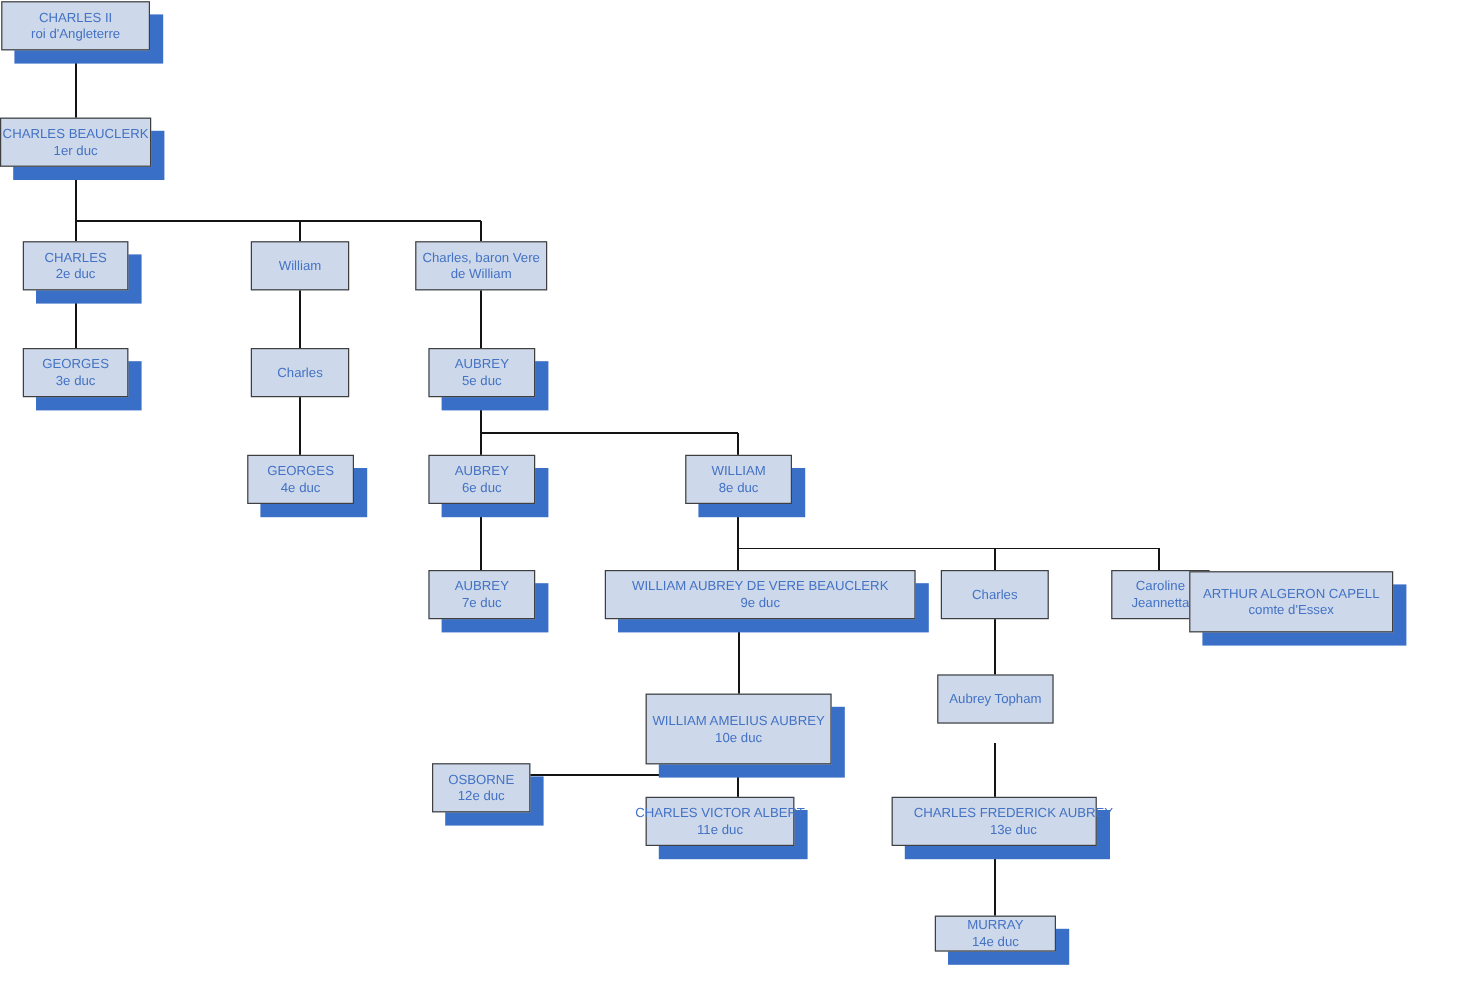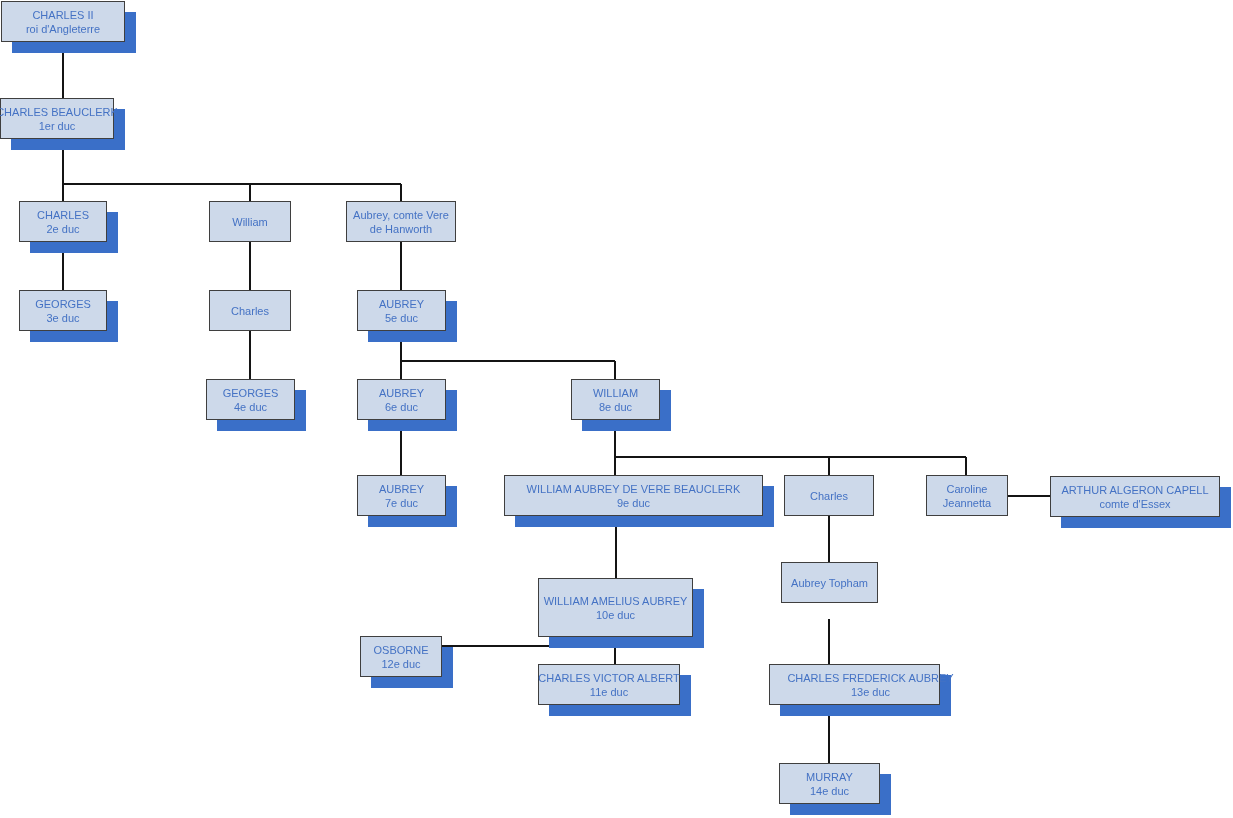--- a/index.html
+++ b/index.html
@@ -88,34 +88,34 @@
       <polyline points="401,646 401,664"></polyline>
       <polyline points="829,516 829,578"></polyline>
       <polyline points="829,619 829,664"></polyline>
       <polyline points="829,705 829,763"></polyline>
     </svg>
   <div id="nodes">
       <div class="node shadow" style="left: 1px; top: 1px; width: 124px; height: 41px;">
         <div class="person-name">CHARLES II</div>
         <div class="person-title">roi d'Angleterre</div>
       </div>
-      <div class="node shadow" style="left: 0px; top: 98px; width: 114px; height: 41px;">
+      <div class="node shadow" style="left: 0px; top: 98px; width: 126px; height: 41px;">
         <div class="person-name">CHARLES BEAUCLERK</div>
         <div class="person-title">1er duc</div>
       </div>
       <div class="node shadow" style="left: 19px; top: 201px; width: 88px; height: 41px;">
         <div class="person-name">CHARLES</div>
         <div class="person-title">2e duc</div>
       </div>
       <div class="node" style="left: 209px; top: 201px; width: 82px; height: 41px;">
         <div class="person-name">William</div>
       </div>
       <div class="node" style="left: 346px; top: 201px; width: 110px; height: 41px;">
-        <div class="person-name">Aubrey, comte Vere</div>
-        <div class="person-title">de Hanworth</div>
+        <div class="person-name">Charles, baron Vere</div>
+        <div class="person-title">de William</div>
       </div>
       <div class="node shadow" style="left: 19px; top: 290px; width: 88px; height: 41px;">
         <div class="person-name">GEORGES</div>
         <div class="person-title">3e duc</div>
       </div>
       <div class="node" style="left: 209px; top: 290px; width: 82px; height: 41px;">
         <div class="person-name">Charles</div>
       </div>
       <div class="node shadow" style="left: 357px; top: 290px; width: 89px; height: 41px;">
         <div class="person-name">AUBREY</div>
@@ -141,41 +141,41 @@
         <div class="person-name">WILLIAM AUBREY DE VERE BEAUCLERK</div>
         <div class="person-title">9e duc</div>
       </div>
       <div class="node" style="left: 784px; top: 475px; width: 90px; height: 41px;">
         <div class="person-name">Charles</div>
       </div>
       <div class="node" style="left: 926px; top: 475px; width: 82px; height: 41px;">
         <div class="person-name">Caroline</div>
         <div class="person-title">Jeannetta</div>
       </div>
-      <div class="node shadow" style="left: 1050px; top: 476px; width: 170px; height: 41px;">
+      <div class="node shadow" style="left: 991px; top: 476px; width: 170px; height: 51px;">
         <div class="person-name">ARTHUR ALGERON CAPELL</div>
         <div class="person-title">comte d'Essex</div>
       </div>
       <div class="node shadow" style="left: 538px; top: 578px; width: 155px; height: 59px;">
         <div class="person-name">WILLIAM AMELIUS AUBREY</div>
         <div class="person-title">10e duc</div>
       </div>
       <div class="node" style="left: 781px; top: 562px; width: 97px; height: 41px;">
         <div class="person-name">Aubrey Topham</div>
       </div>
       <div class="node shadow" style="left: 360px; top: 636px; width: 82px; height: 41px;">
         <div class="person-name">OSBORNE</div>
         <div class="person-title">12e duc</div>
       </div>
-      <div class="node shadow" style="left: 538px; top: 664px; width: 142px; height: 41px;">
+      <div class="node shadow" style="left: 538px; top: 664px; width: 124px; height: 41px;">
         <div class="person-name">CHARLES VICTOR ALBERT</div>
         <div class="person-title">11e duc</div>
       </div>
-      <div class="node shadow" style="left: 769px; top: 664px; width: 171px; height: 41px; padding-left: 32px;">
+      <div class="node shadow" style="left: 743px; top: 664px; width: 171px; height: 41px; padding-left: 32px;">
         <div class="person-name">CHARLES FREDERICK AUBREY</div>
         <div class="person-title">13e duc</div>
       </div>
-      <div class="node shadow" style="left: 779px; top: 763px; width: 101px; height: 41px;">
+      <div class="node shadow" style="left: 779px; top: 763px; width: 101px; height: 30px;">
         <div class="person-name">MURRAY</div>
         <div class="person-title">14e duc</div>
       </div>
     </div>
 </div>
 
 </body></html>

